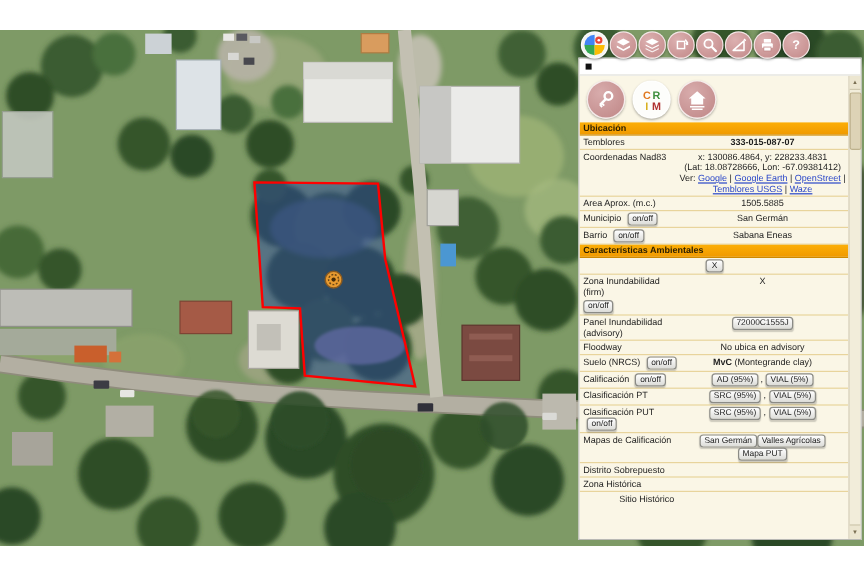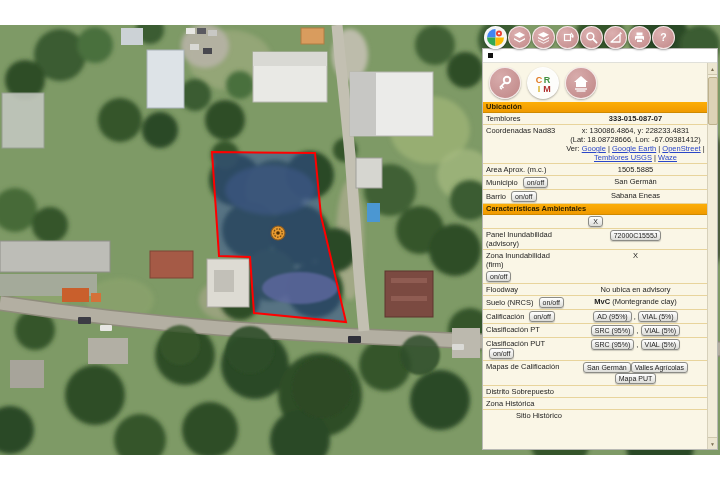--- a/index.html
+++ b/index.html
@@ -329,32 +329,32 @@
 
         <div class="sech">Características Ambientales</div>
 
         <div class="row">
           <div class="val">
             <span class="btn sm">X</span>
           </div>
         </div>
 
         <div class="row">
-          <div class="lbl">Panel Inundabilidad (advisory)</div>
-          <div class="val">
-            <span class="btn">72000C1555J</span>
-          </div>
-        </div>
-
-        <div class="row">
           <div class="lbl">
             <div>Zona Inundabilidad (firm)</div>
             <span class="btn stackbtn">on/off</span>
           </div>
           <div class="val">X</div>
+        </div>
+
+        <div class="row">
+          <div class="lbl">Panel Inundabilidad (advisory)</div>
+          <div class="val">
+            <span class="btn">72000C1555J</span>
+          </div>
         </div>
 
         <div class="row">
           <div class="lbl">Floodway</div>
           <div class="val">No ubica en advisory</div>
         </div>
 
         <div class="row">
           <div class="lbl">
             <span>Suelo (NRCS)</span>

